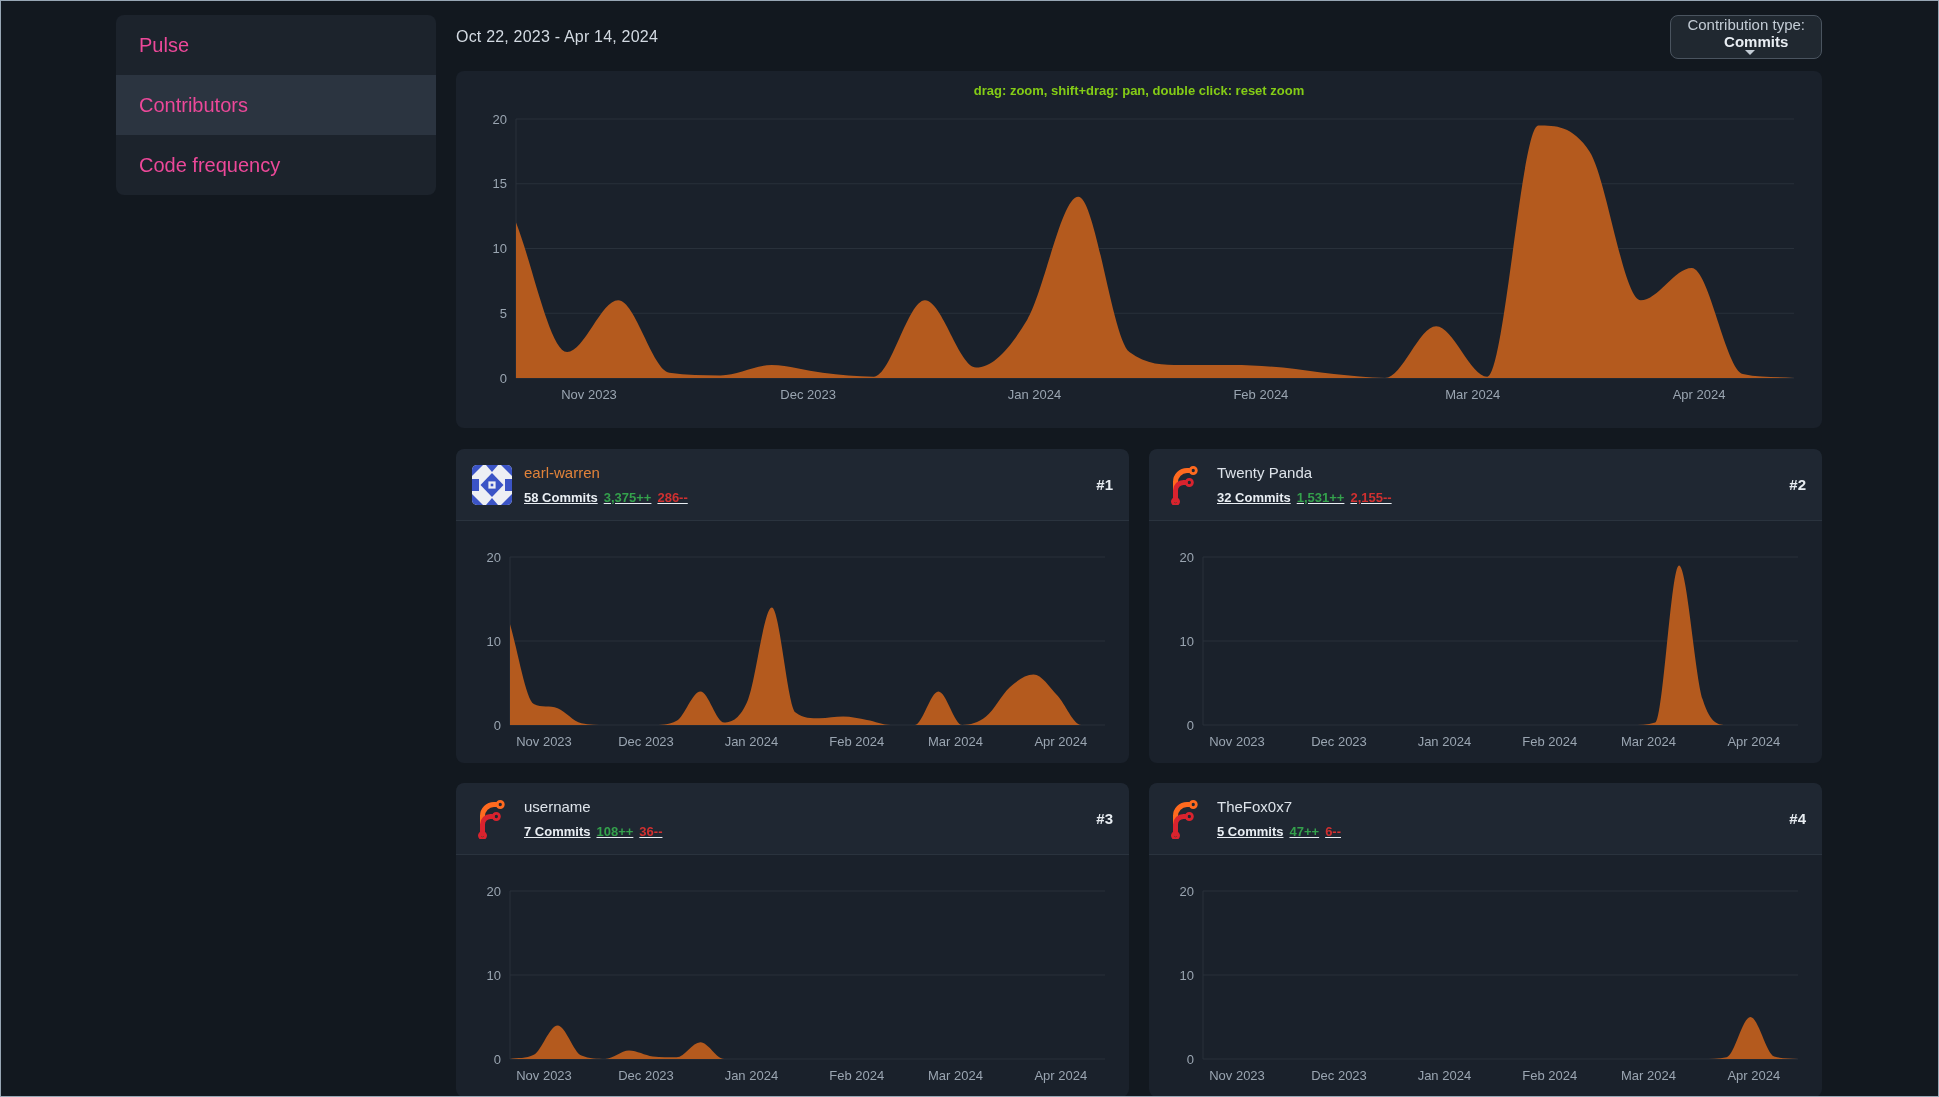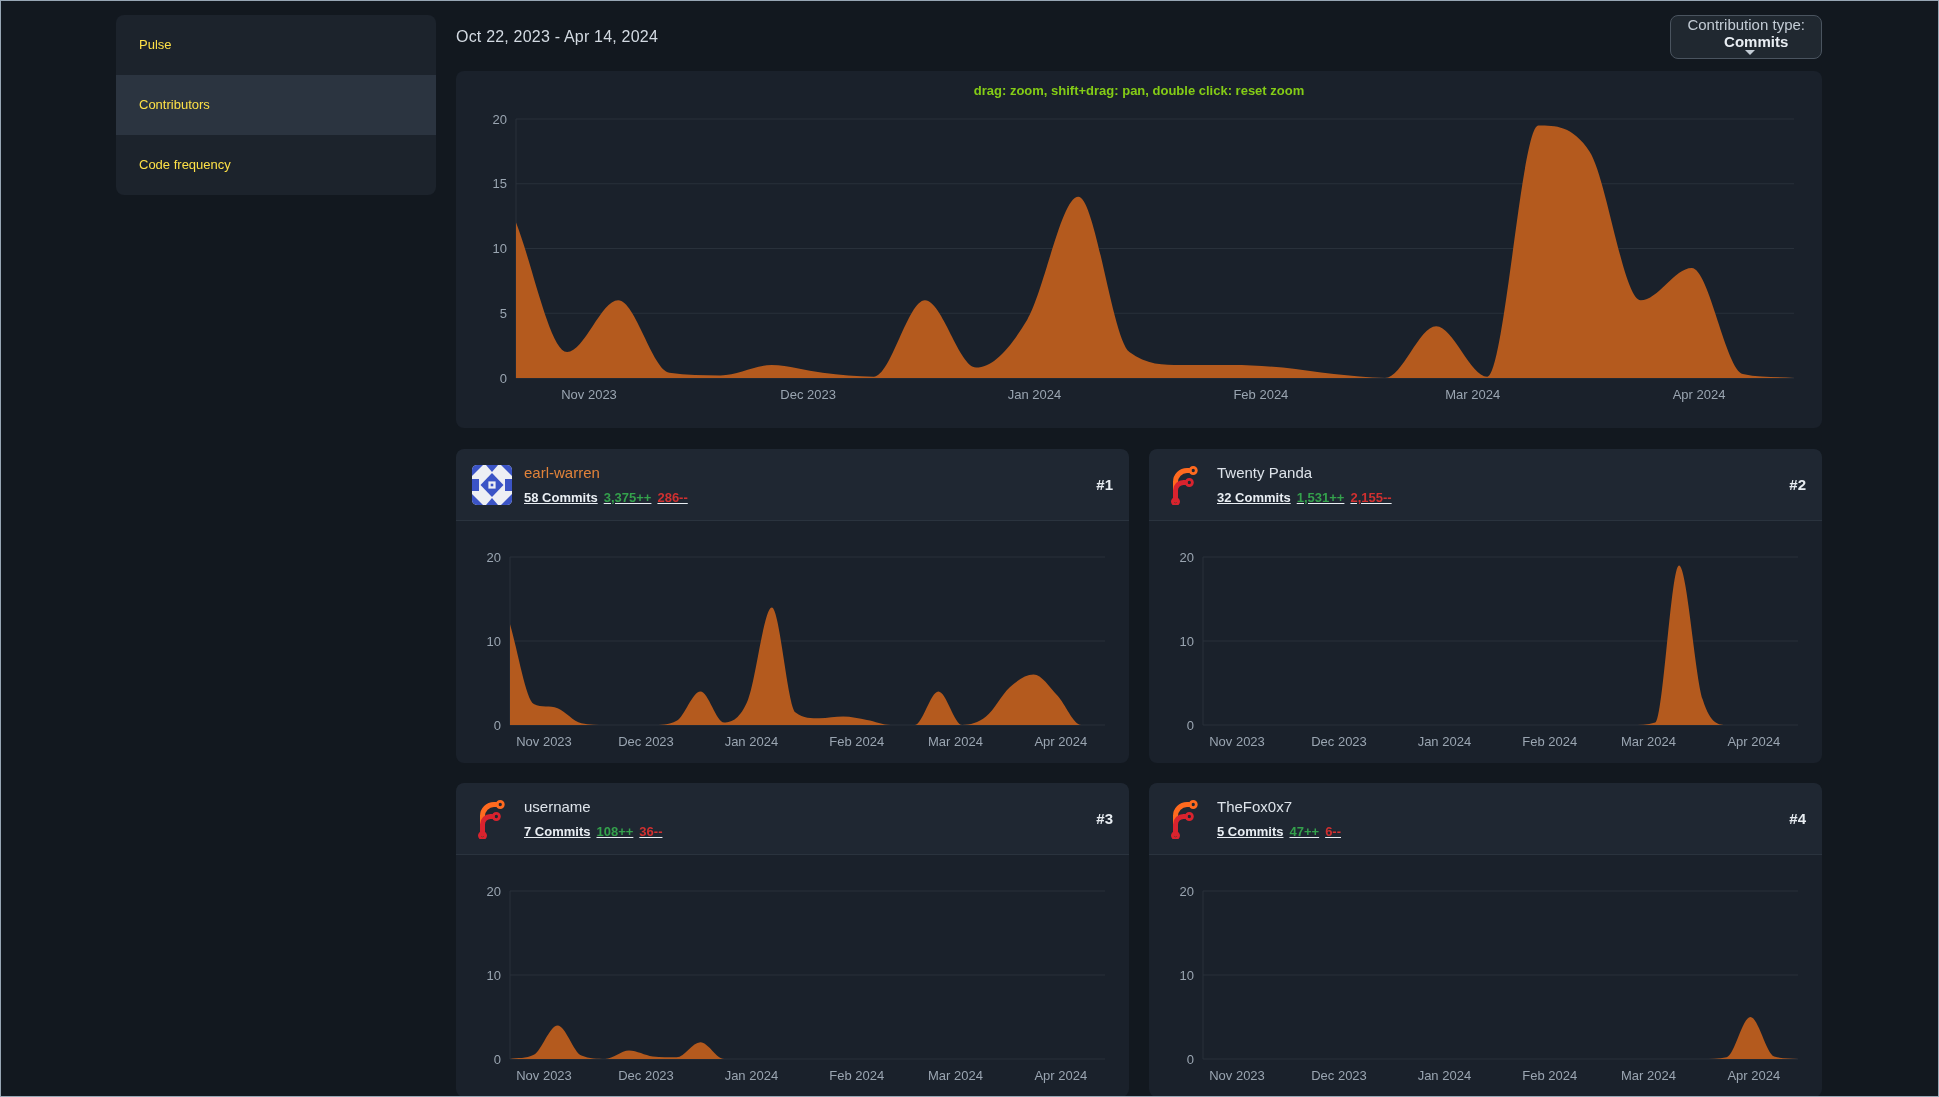--- a/index.html
+++ b/index.html
@@ -7,22 +7,22 @@
   .screen{
     width:1937px;height:1095px;border:1px solid #97a6b4;
     background:#12181f;overflow:hidden;display:flex;box-sizing:content-box;
   }
   
   .sidebar{
     width:320px;margin:14px 0 0 115px;flex:none;align-self:flex-start;
     background:#1c232c;border-radius:8px;overflow:hidden;
   }
   .side-item{
-    height:60px;line-height:60px;padding-left:23px;font-size:13px;
-    color:#fde047;cursor:pointer;
+    height:60px;line-height:60px;padding-left:23px;font-size:20px;
+    color:#ec4899;cursor:pointer;
   }
   .side-item.active{background:#2b3440;}
   
   .main{flex:1;margin:14px 116px 0 20px;min-width:0;}
   .topbar{display:flex;align-items:center;justify-content:space-between;height:44px;margin-bottom:12px;}
   .date-range{margin:0;font-size:16px;font-weight:400;color:#d3dae2;letter-spacing:.2px;}
   .ctype{
     display:flex;align-items:center;height:44px;padding:0 16px;
     background:#202830;border:1px solid #4a545f;border-radius:8px;
     color:#c3ccd5;font-size:15px;cursor:pointer;font-family:inherit;flex-direction:column;

